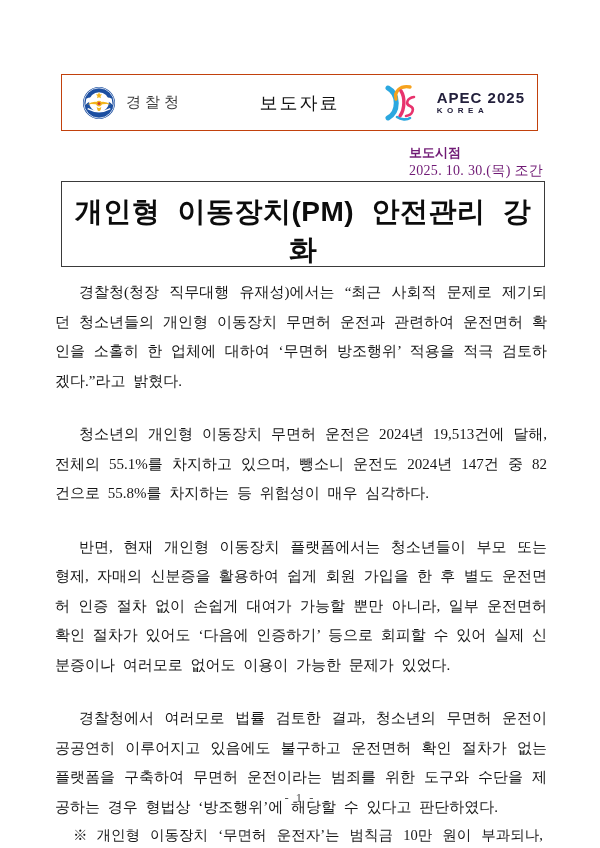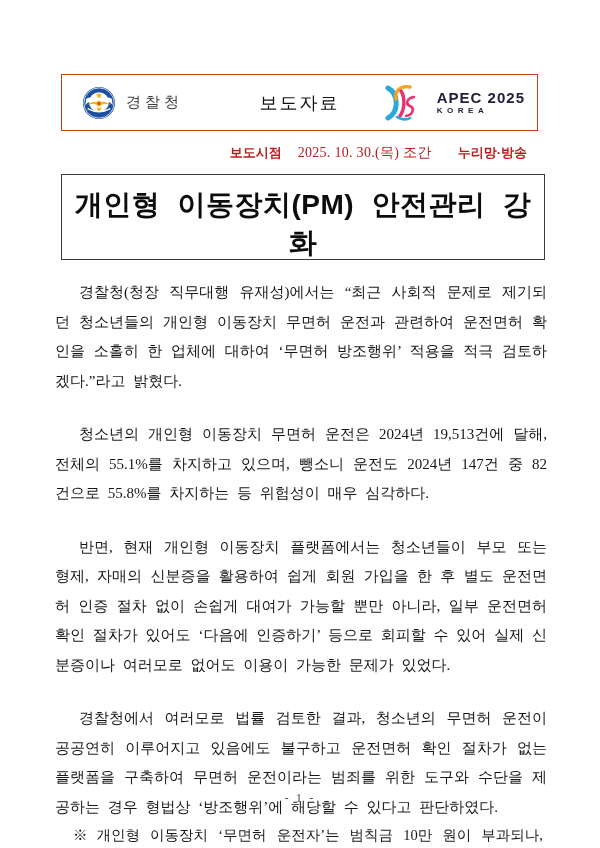--- a/index.html
+++ b/index.html
@@ -74,35 +74,36 @@
 
   
   .release-row {
     position: absolute;
     top: 144px;
     right: 57px;
     display: flex;
     align-items: baseline;
     white-space: nowrap;
     font-size: 13.5px;
-    color: #b91c1c;
+    color: #701a75;
+    flex-direction: column;
   }
   .release-row .rl {
     font-weight: 700;
     font-family: "Liberation Sans", "DejaVu Sans", sans-serif;
     font-size: 13px;
   }
   .release-row .rv { font-size: 14px; letter-spacing: 0.3px; }
   .release-row .sp-sm { width: 16px; display: inline-block; }
   .release-row .sp-lg { width: 26px; display: inline-block; }
 
   
   .title-box {
     position: absolute;
-    left: 61px; top: 174px;
+    left: 61px; top: 181px;
     width: 484px; height: 86px;
     border: 1px solid #3a3a3a;
     text-align: center;
     padding-top: 11px;
     background: #fff;
   }
   .title-box h1 {
     font-family: "Liberation Sans", "DejaVu Sans", sans-serif;
     font-size: 28px;
     font-weight: 800;

